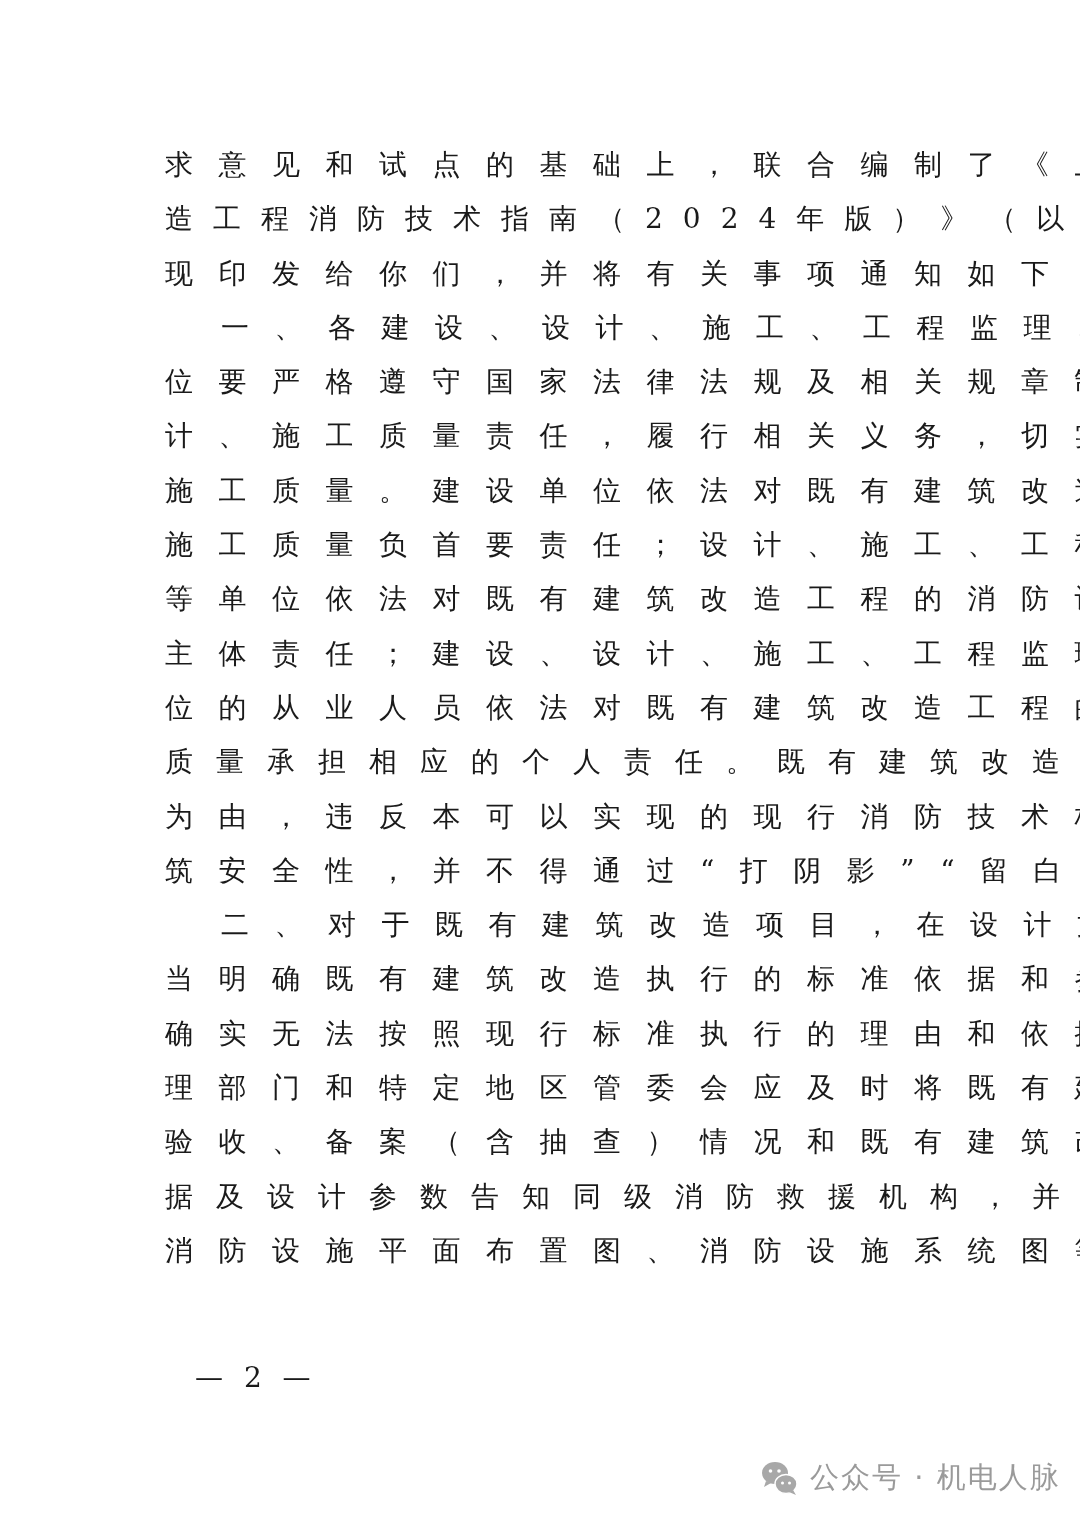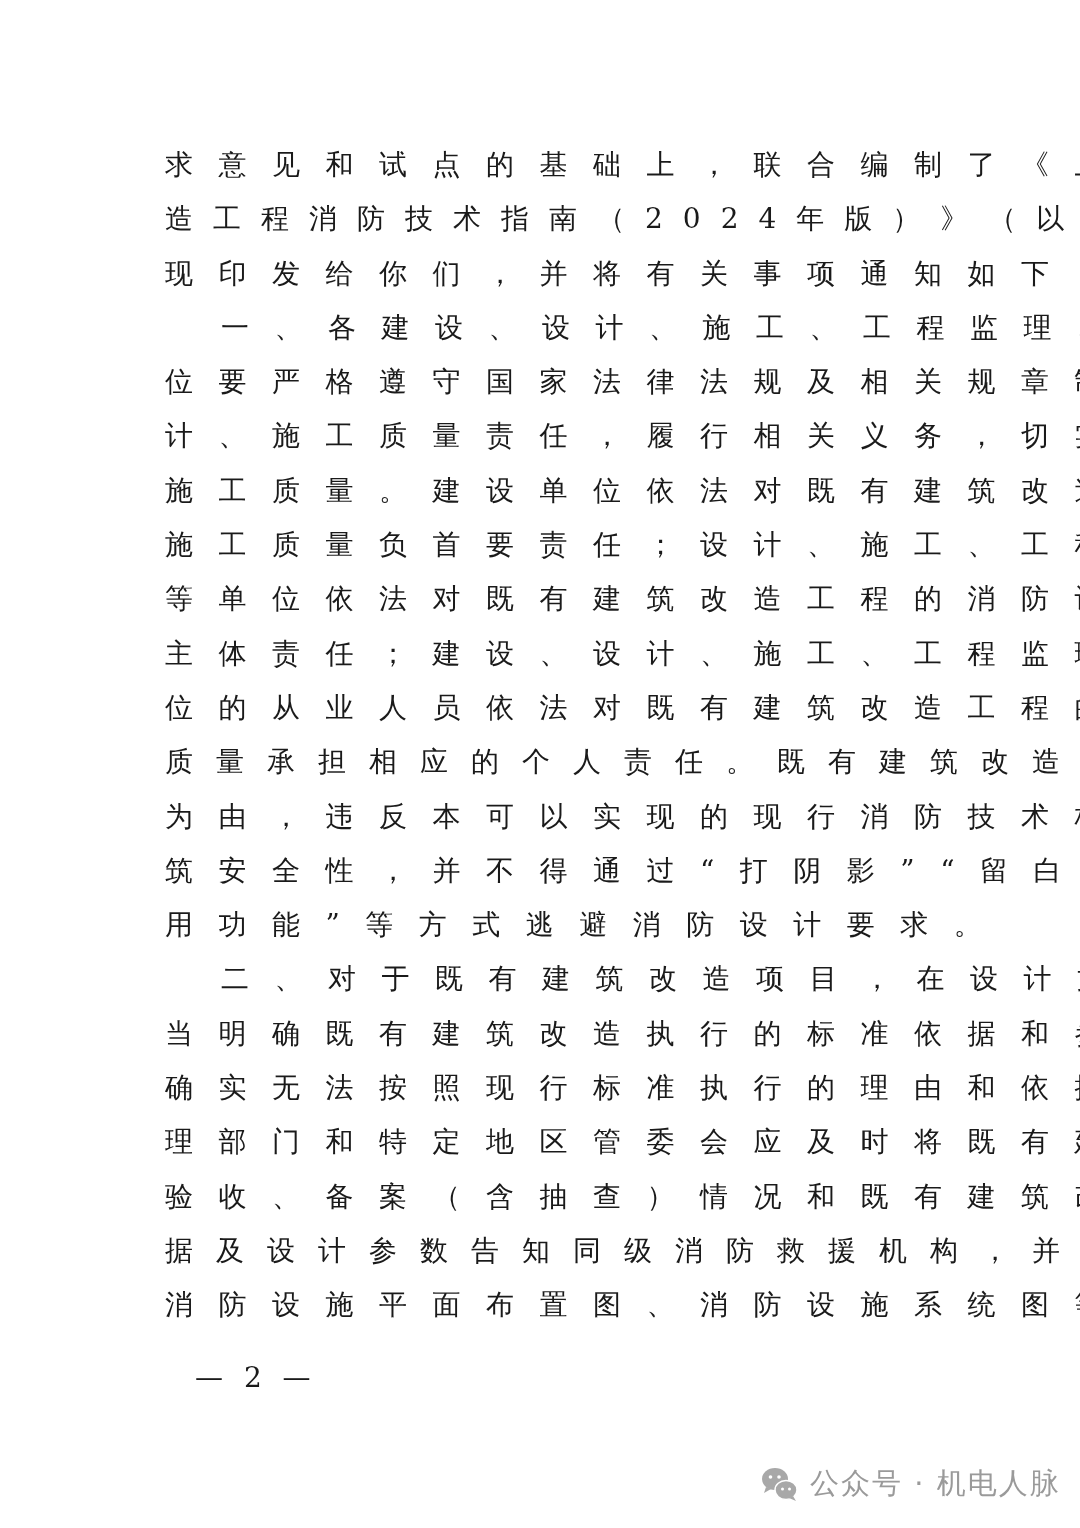--- a/index.html
+++ b/index.html
@@ -7,21 +7,21 @@
          font-family: "DejaVu Serif", "Liberation Serif", serif; color: #1a1a1a; }
   .page { position: absolute; left: 0; top: 0; width: 1080px; height: 1528px; background: #ffffff; }
   .body-text { position: absolute; left: 165px; top: 138px; width: 760px; }
   .line { height: 54.3px; line-height: 54.3px; font-size: 28px; white-space: nowrap;
           letter-spacing: 25.5px; }
   .line.indent { padding-left: 56px; }
   .line.tight { letter-spacing: 23px; }
   .line.tight2 { letter-spacing: 20px; }
   .page-number { position: absolute; left: 195px; top: 1358px; font-size: 28px; line-height: 40px;
                  letter-spacing: 6px; color: #1a1a1a; white-space: nowrap; }
-  .watermark { position: absolute; left: 760px; top: 1458px; height: 46px; display: flex; align-items: flex-end;
+  .watermark { position: absolute; left: 760px; top: 1458px; height: 46px; display: flex; align-items: flex-start;
                color: #9a9a9a; font-family: "DejaVu Sans", "Liberation Sans", sans-serif; font-size: 29px; }
   .wm-icon { width: 40px; height: 40px; margin-right: 10px; }
   .wm-text { letter-spacing: 2px; white-space: nowrap; }
 </style>
 </head>
 <body>
 
 <div class="page">
   <div class="body-text">
     <div class="line">求意见和试点的基础上，联合编制了《上海市既有建筑改</div>
@@ -31,21 +31,20 @@
     <div class="line">位要严格遵守国家法律法规及相关规章制度，落实消防设</div>
     <div class="line">计、施工质量责任，履行相关义务，切实提高消防设计、</div>
     <div class="line">施工质量。建设单位依法对既有建筑改造工程消防设计、</div>
     <div class="line">施工质量负首要责任；设计、施工、工程监理、技术服务</div>
     <div class="line">等单位依法对既有建筑改造工程的消防设计、施工质量负</div>
     <div class="line">主体责任；建设、设计、施工、工程监理、技术服务等单</div>
     <div class="line">位的从业人员依法对既有建筑改造工程的消防设计、施工</div>
     <div class="line tight">质量承担相应的个人责任。既有建筑改造工程严禁以“改造”</div>
     <div class="line">为由，违反本可以实现的现行消防技术标准，随意降低建</div>
     <div class="line">筑安全性，并不得通过“打阴影”“留白”“不标注场所使</div>
-    <div class="line">用功能”等方式逃避消防设计要求。</div>
     <div class="line indent">二、对于既有建筑改造项目，在设计文件应说明中应</div>
     <div class="line">当明确既有建筑改造执行的标准依据和参数，特别是对于</div>
     <div class="line">确实无法按照现行标准执行的理由和依据。市、区建设管</div>
     <div class="line">理部门和特定地区管委会应及时将既有建筑改造工程消防</div>
     <div class="line">验收、备案（含抽查）情况和既有建筑改造执行的标准依</div>
     <div class="line tight">据及设计参数告知同级消防救援机构，并共享建筑平面图、</div>
     <div class="line">消防设施平面布置图、消防设施系统图等资料。</div>
   </div>
 
   <div class="page-number">— 2 —</div>

